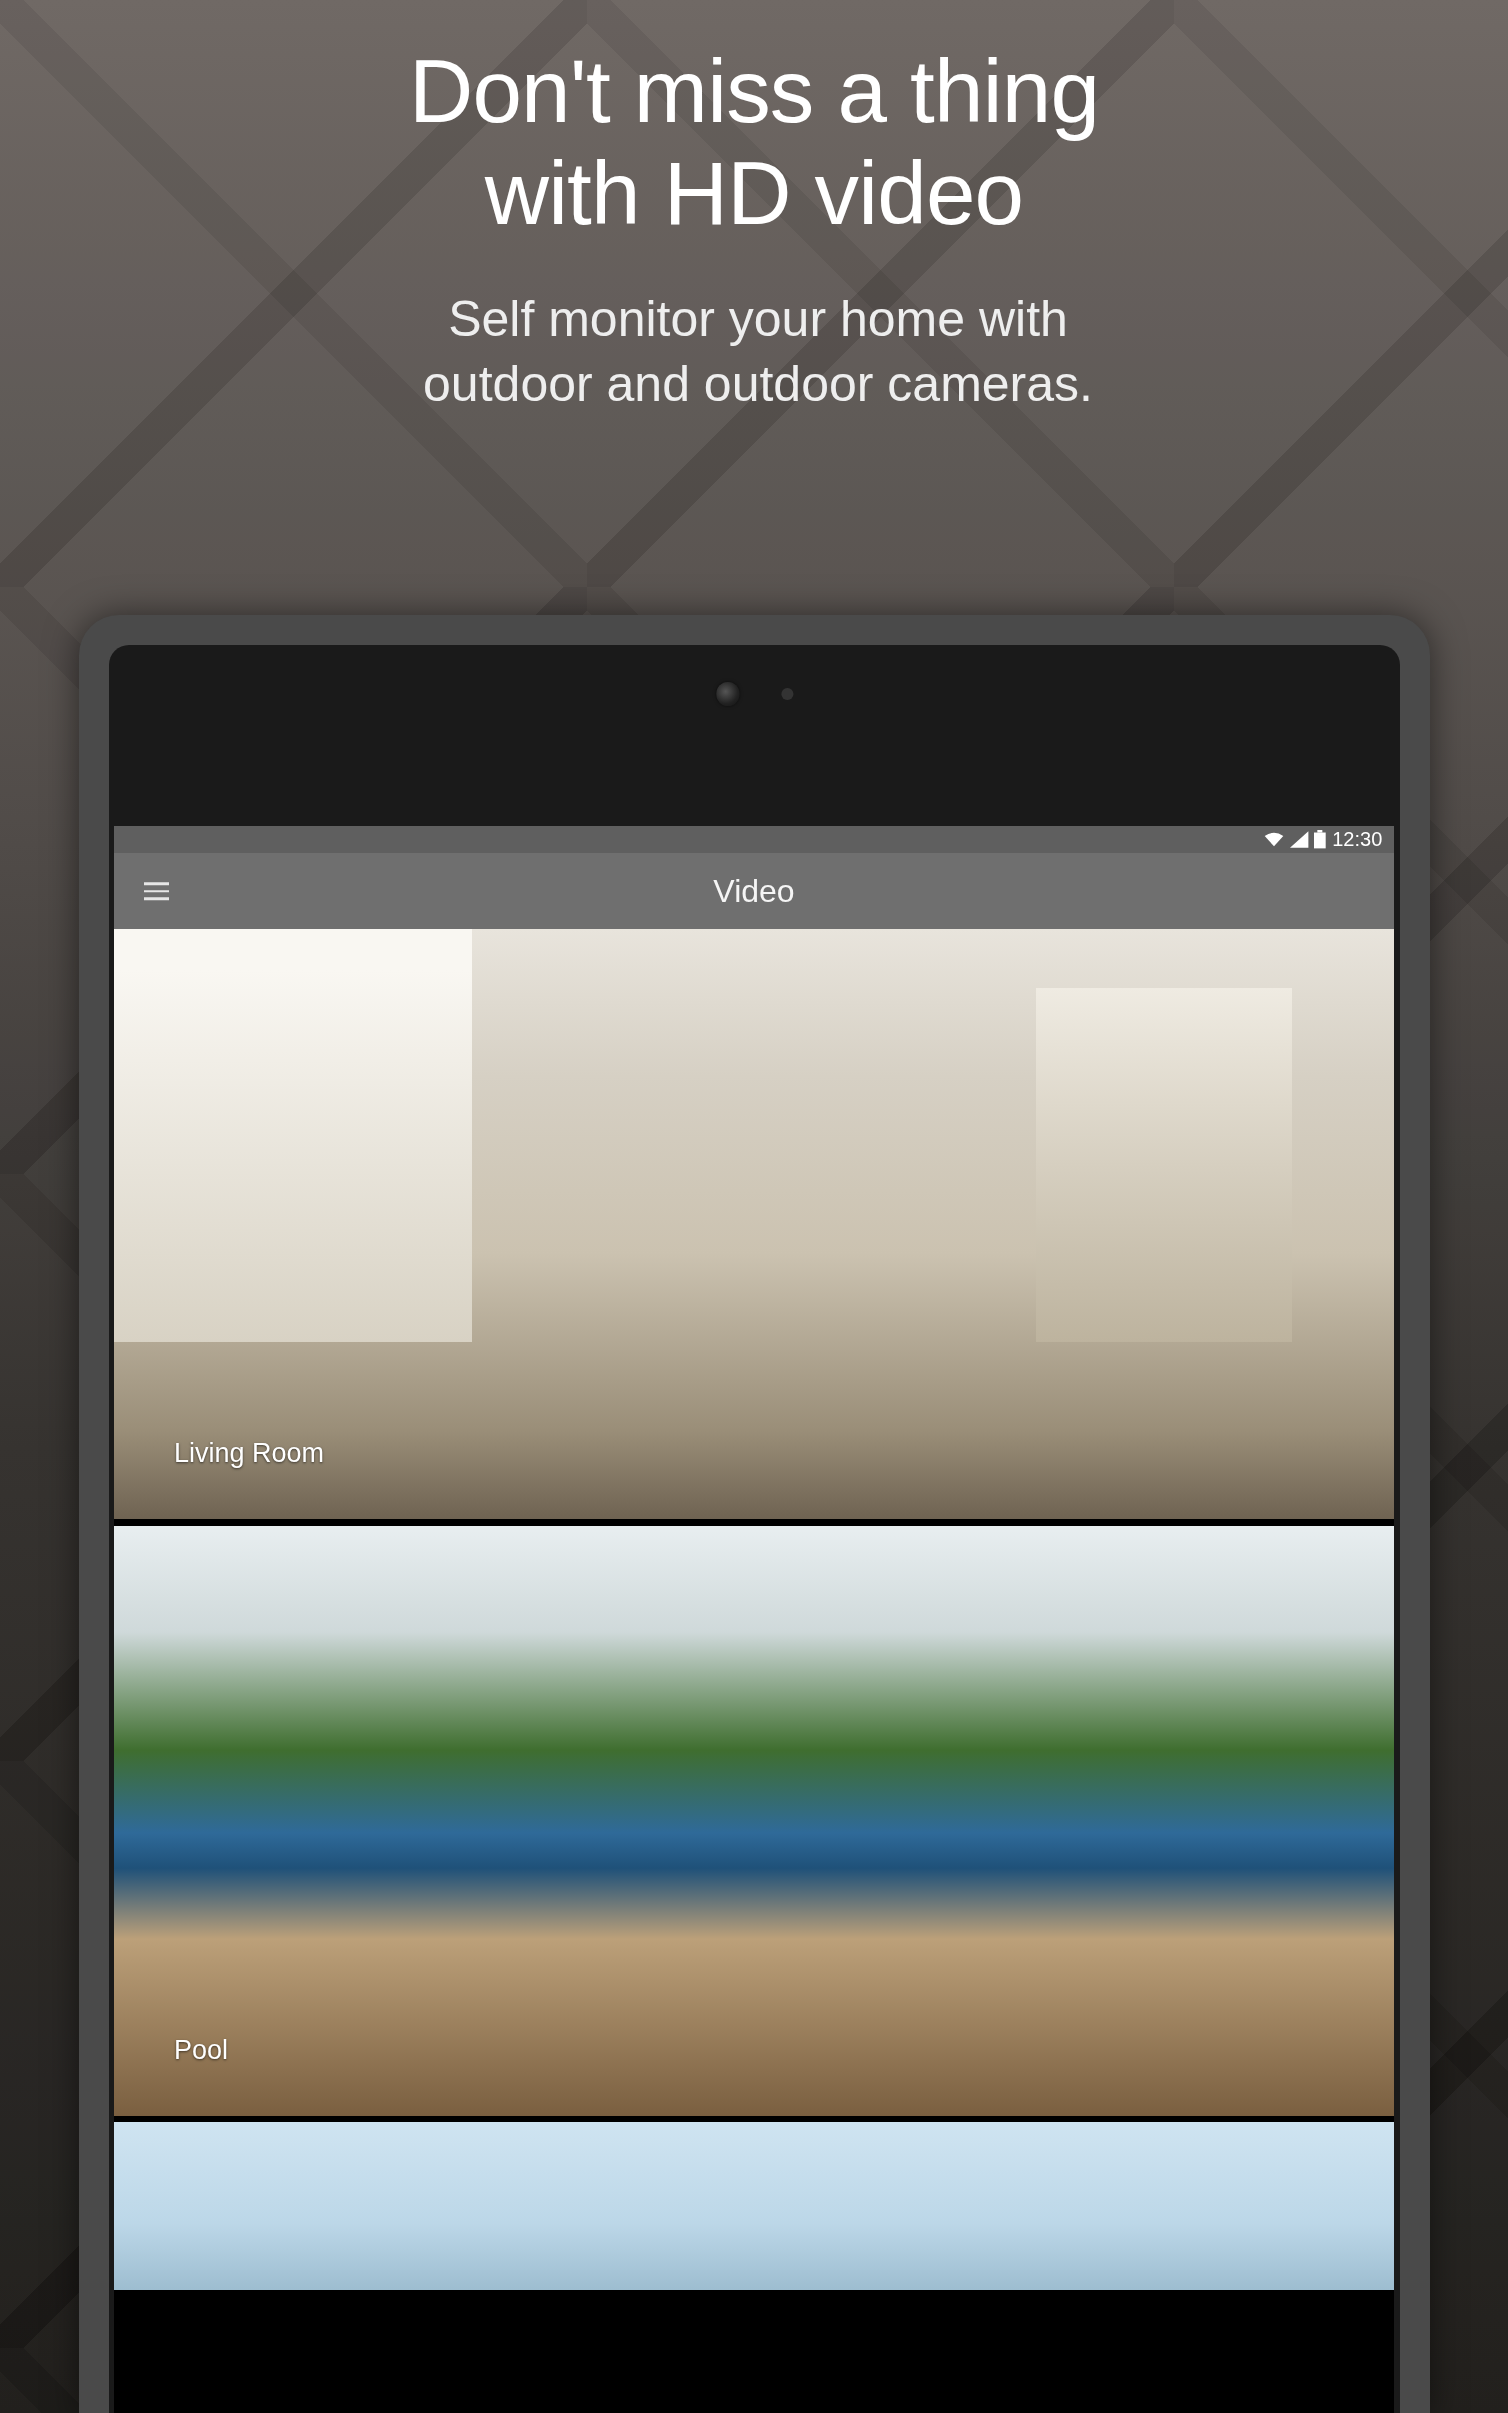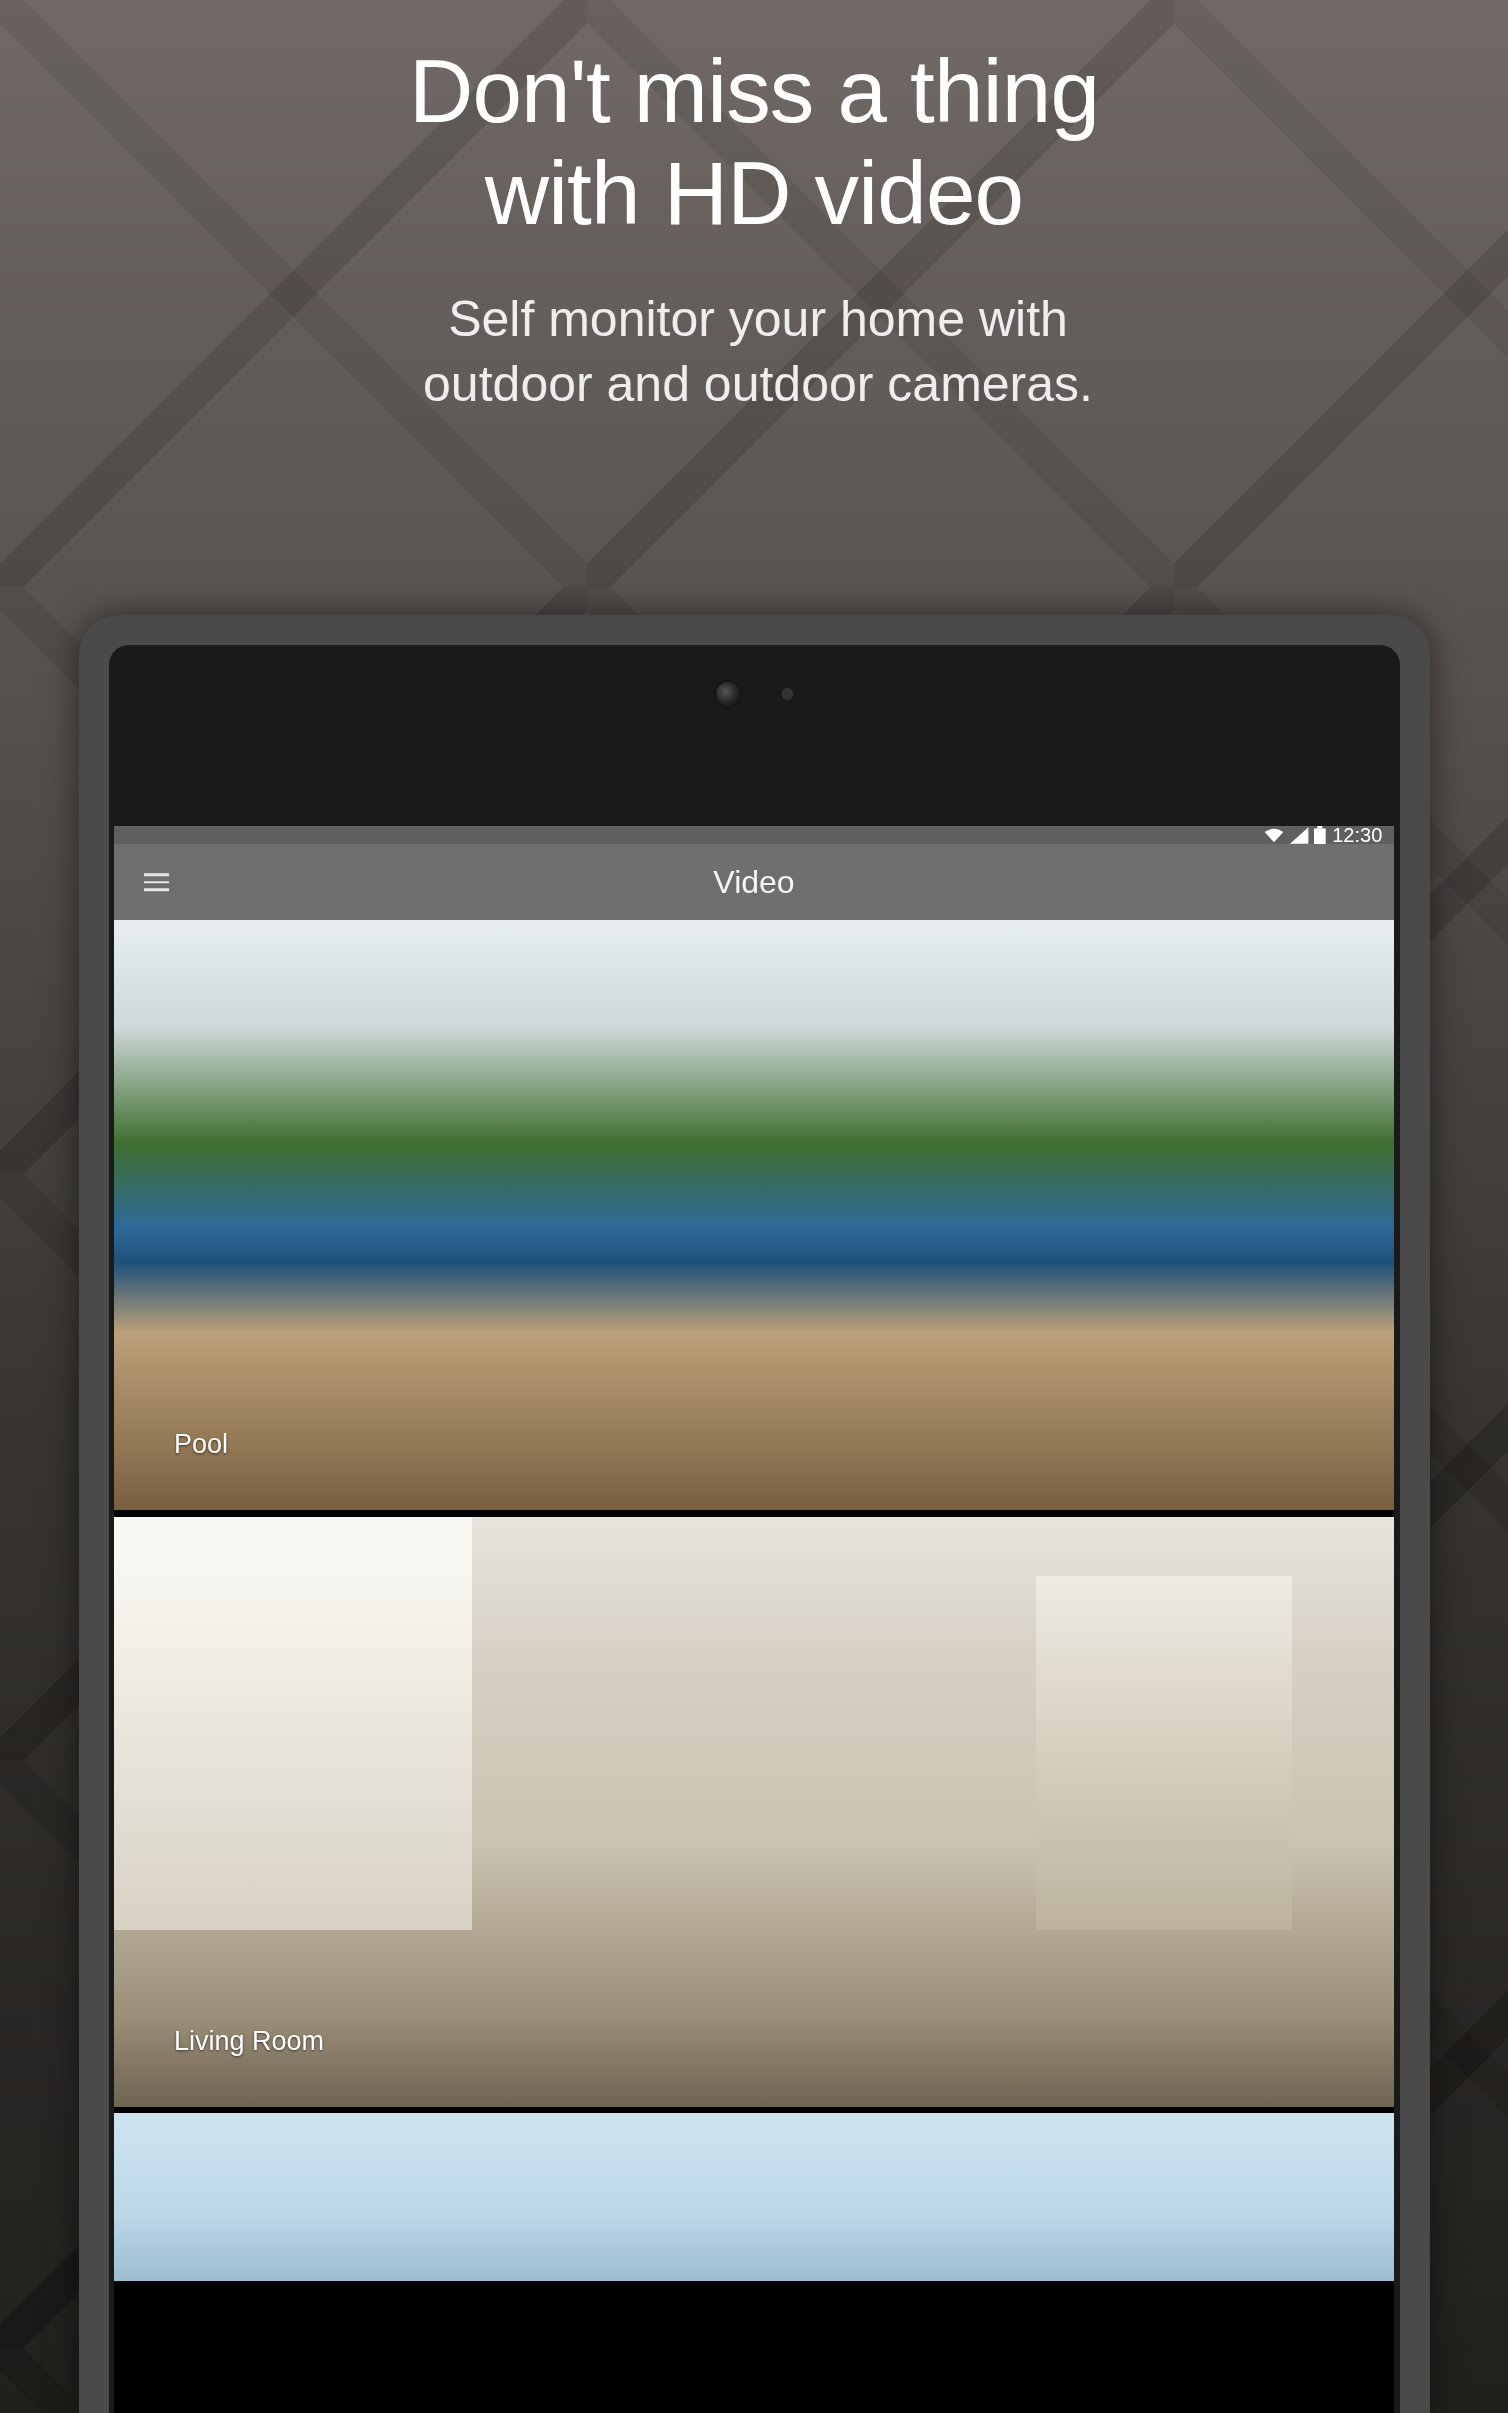--- a/index.html
+++ b/index.html
@@ -89,21 +89,21 @@
     .screen {
       position: absolute;
       left: 114px;
       top: 826px;
       width: 1280px;
       height: 1592px;
       background: #000;
       overflow: hidden;
     }
     .status-bar {
-      height: 18px;
+      height: 27px;
       background: #5f5f5f;
       display: flex;
       justify-content: flex-end;
       align-items: center;
       gap: 6.7px;
       padding-right: 11.7px;
       color: #fff;
       font-size: 20px;
     }
     .status-icons { display: flex; align-items: center; gap: 5px; }
@@ -213,24 +213,24 @@
   <div class="app-bar">
     <div class="menu-btn">
       <span></span>
       <span></span>
       <span></span>
     </div>
     <div class="app-title">Video</div>
   </div>
 
   <div class="camera-list">
+    <div class="camera-tile tile-living">
+      <span class="camera-label">Living Room</span>
+    </div>
     <div class="camera-tile tile-pool">
       <span class="camera-label">Pool</span>
     </div>
-    <div class="camera-tile tile-living">
-      <span class="camera-label">Living Room</span>
-    </div>
     <div class="camera-tile tile-partial">
       <span class="camera-label"></span>
     </div>
   </div>
 </div>
 
 
 </body></html>

